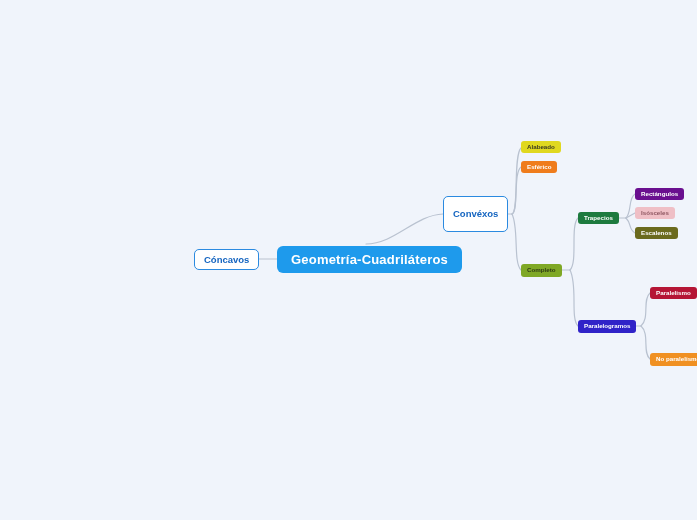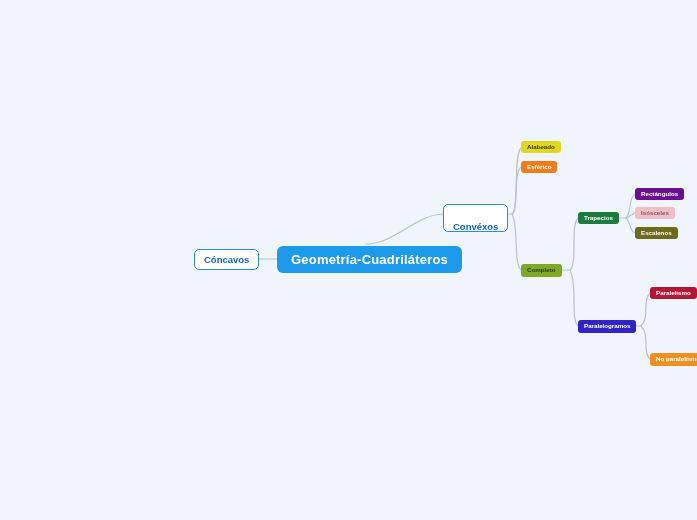--- a/index.html
+++ b/index.html
@@ -104,21 +104,21 @@
       <path d="M 641,326 C 650,334 642,352 650,359" fill="none" stroke="#b9c2d0" stroke-width="1.2" stroke-linecap="round"></path>
     </svg>
 
   <div id="nodes-layer">
       <div class="node node-root" style="left: 277px; top: 246px; min-width: 143px; height: 27px; background: rgb(30, 154, 236); color: rgb(255, 255, 255);">
         <span>Geometría-Cuadriláteros</span>
       </div>
       <div class="node node-outline" style="left: 194px; top: 249px; min-width: 57px; height: 21px; border-color: rgb(43, 138, 224); color: rgb(21, 101, 192);">
         <span>Cóncavos</span>
       </div>
-      <div class="node node-outline" style="left: 443px; top: 204px; min-width: 58px; height: 28px; border-color: rgb(43, 138, 224); color: rgb(21, 101, 192); align-items: flex-end;">
+      <div class="node node-outline" style="left: 443px; top: 196px; min-width: 58px; height: 36px; border-color: rgb(43, 138, 224); color: rgb(21, 101, 192);">
         <span>Convéxos</span>
       </div>
       <div class="node node-chip dark-text" style="left: 521px; top: 141px; min-width: 36px; height: 12px; background: rgb(224, 216, 31); color: rgb(58, 58, 32);">
         <span>Alabeado</span>
       </div>
       <div class="node node-chip" style="left: 521px; top: 161px; min-width: 32px; height: 12px; background: rgb(239, 124, 28); color: rgb(255, 255, 255);">
         <span>Esférico</span>
       </div>
       <div class="node node-chip dark-text" style="left: 521px; top: 264px; min-width: 37px; height: 13px; background: rgb(127, 168, 37); color: rgb(46, 58, 18);">
         <span>Completo</span>

